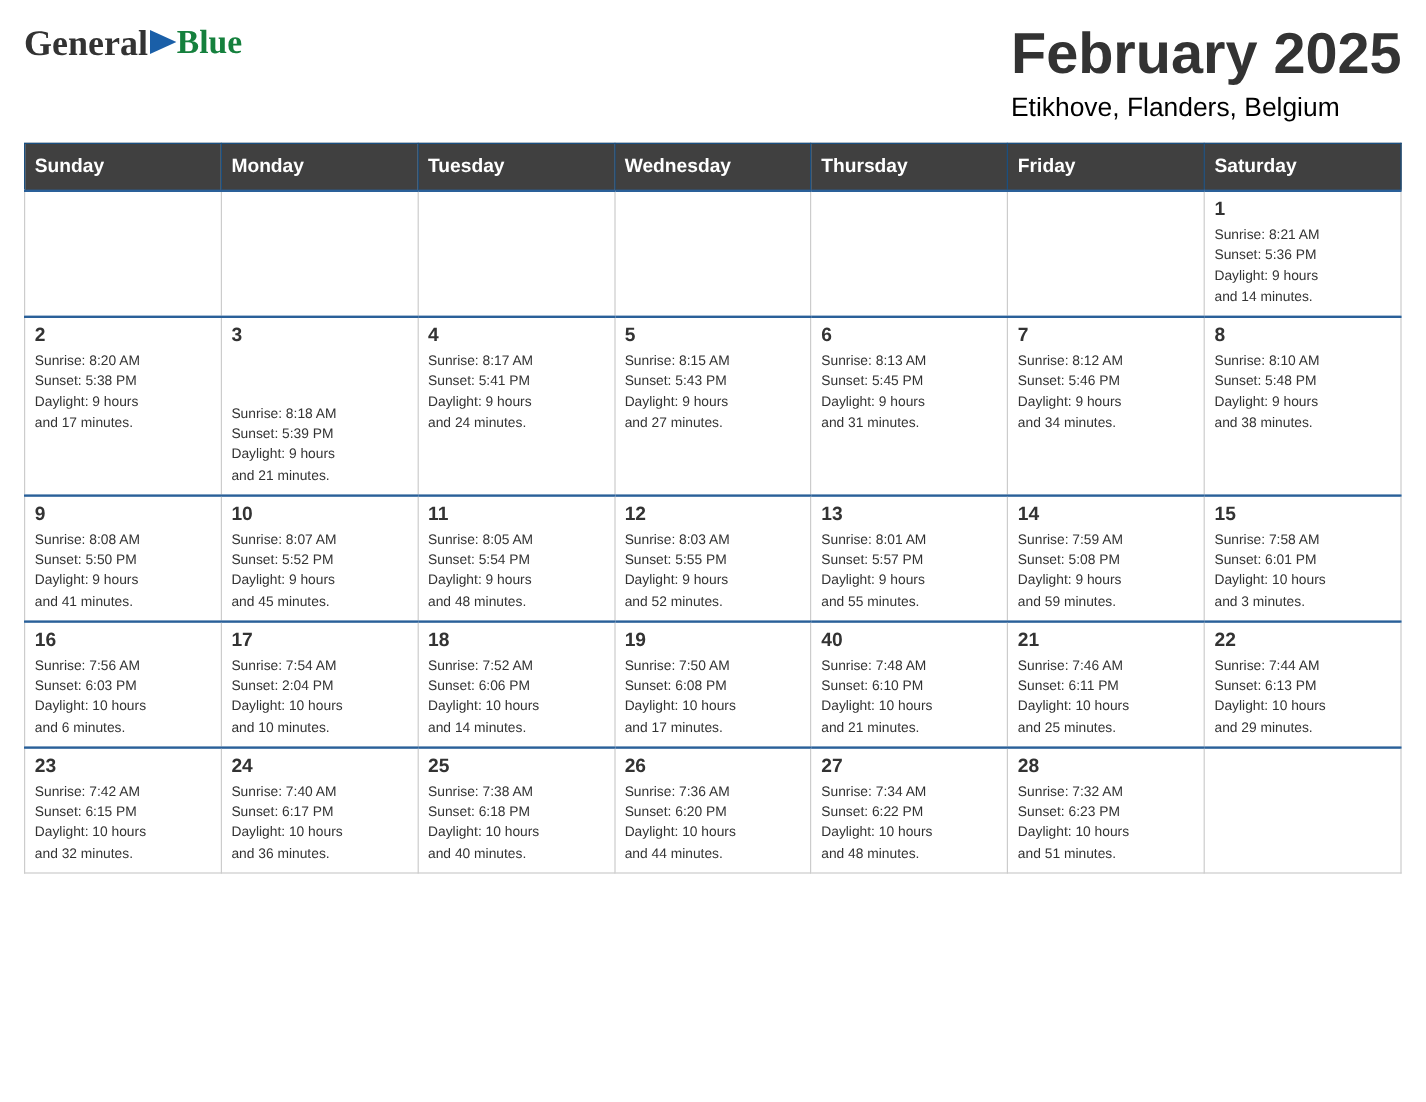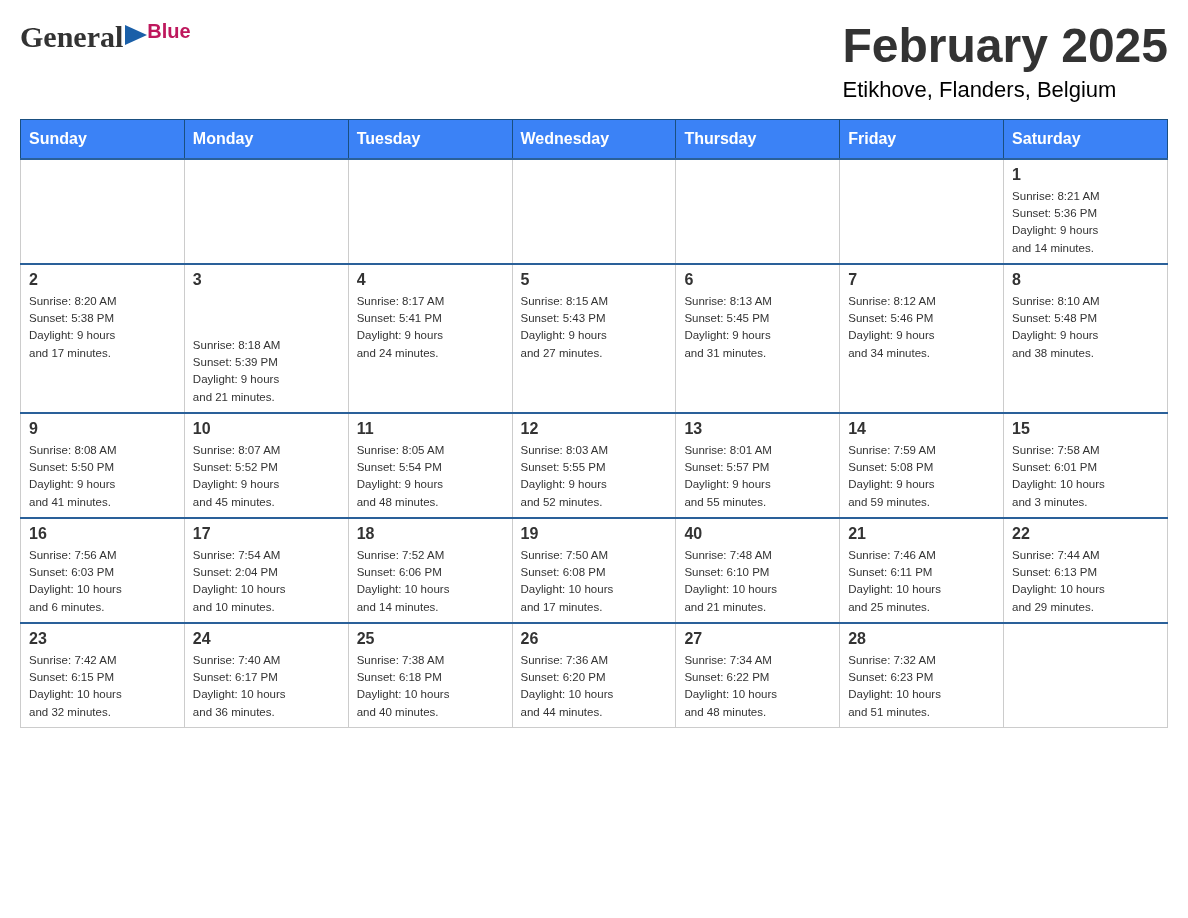--- a/index.html
+++ b/index.html
@@ -31,21 +31,21 @@
       font-weight: normal;
       color: #000000;
       margin-top: 4px;
     }
     .calendar {
       width: 100%;
       border-collapse: collapse;
       border: 1px solid #aaa;
     }
     .calendar th {
-      background: #3b82f6;
+      background: #404040;
       color: #fff;
       font-size: 16px;
       font-weight: bold;
       padding: 10px 8px;
       text-align: left;
       border: 1px solid #1a4f80;
     }
     .calendar td {
       vertical-align: top;
       border: 1px solid #ccc;
@@ -85,24 +85,24 @@
       font-size: 30px;
       font-weight: bold;
       color: #333;
       font-family: Georgia, serif;
     }
     .logo-row2 {
       display: flex;
       justify-content: flex-end;
     }
     .logo-blue-text {
-      font-size: 20px;
-      font-weight: bold;
-      color: #be185d;
-      font-family: Liberation Sans, sans-serif;
+      font-size: 28px;
+      font-weight: bold;
+      color: #15803d;
+      font-family: Liberation Serif, serif;
     }
   </style>
 </head>
 <body>
 
 <div class="header">
   <div class="logo-container">
     <div class="logo-row1">
       <span class="logo-text-g">General</span>
       <svg width="22" height="22" viewBox="0 0 22 22" style="margin-left:2px; margin-bottom:2px;">

